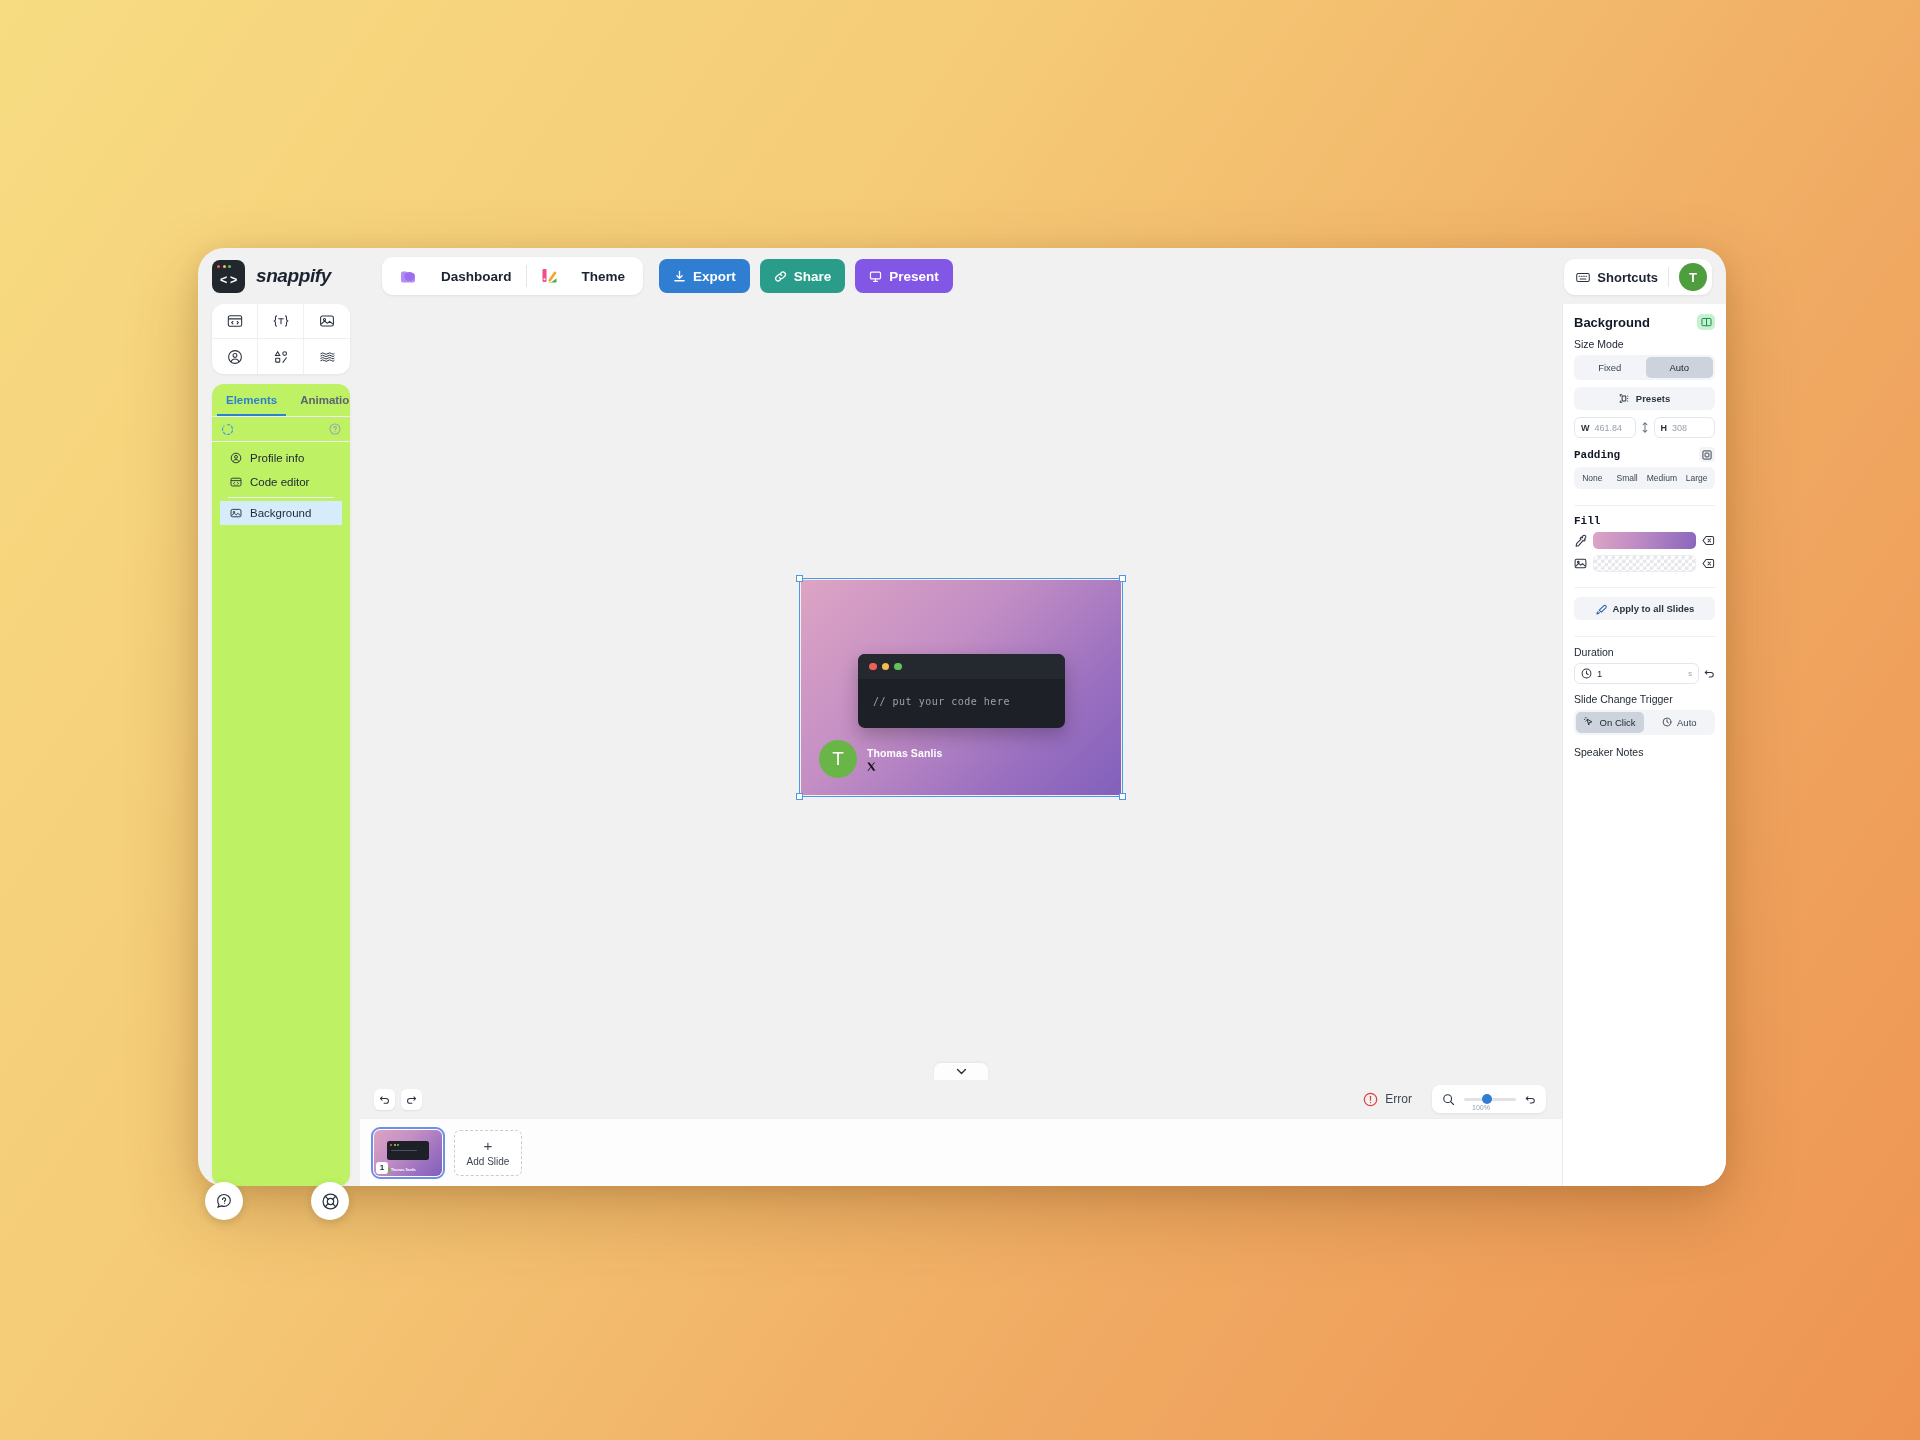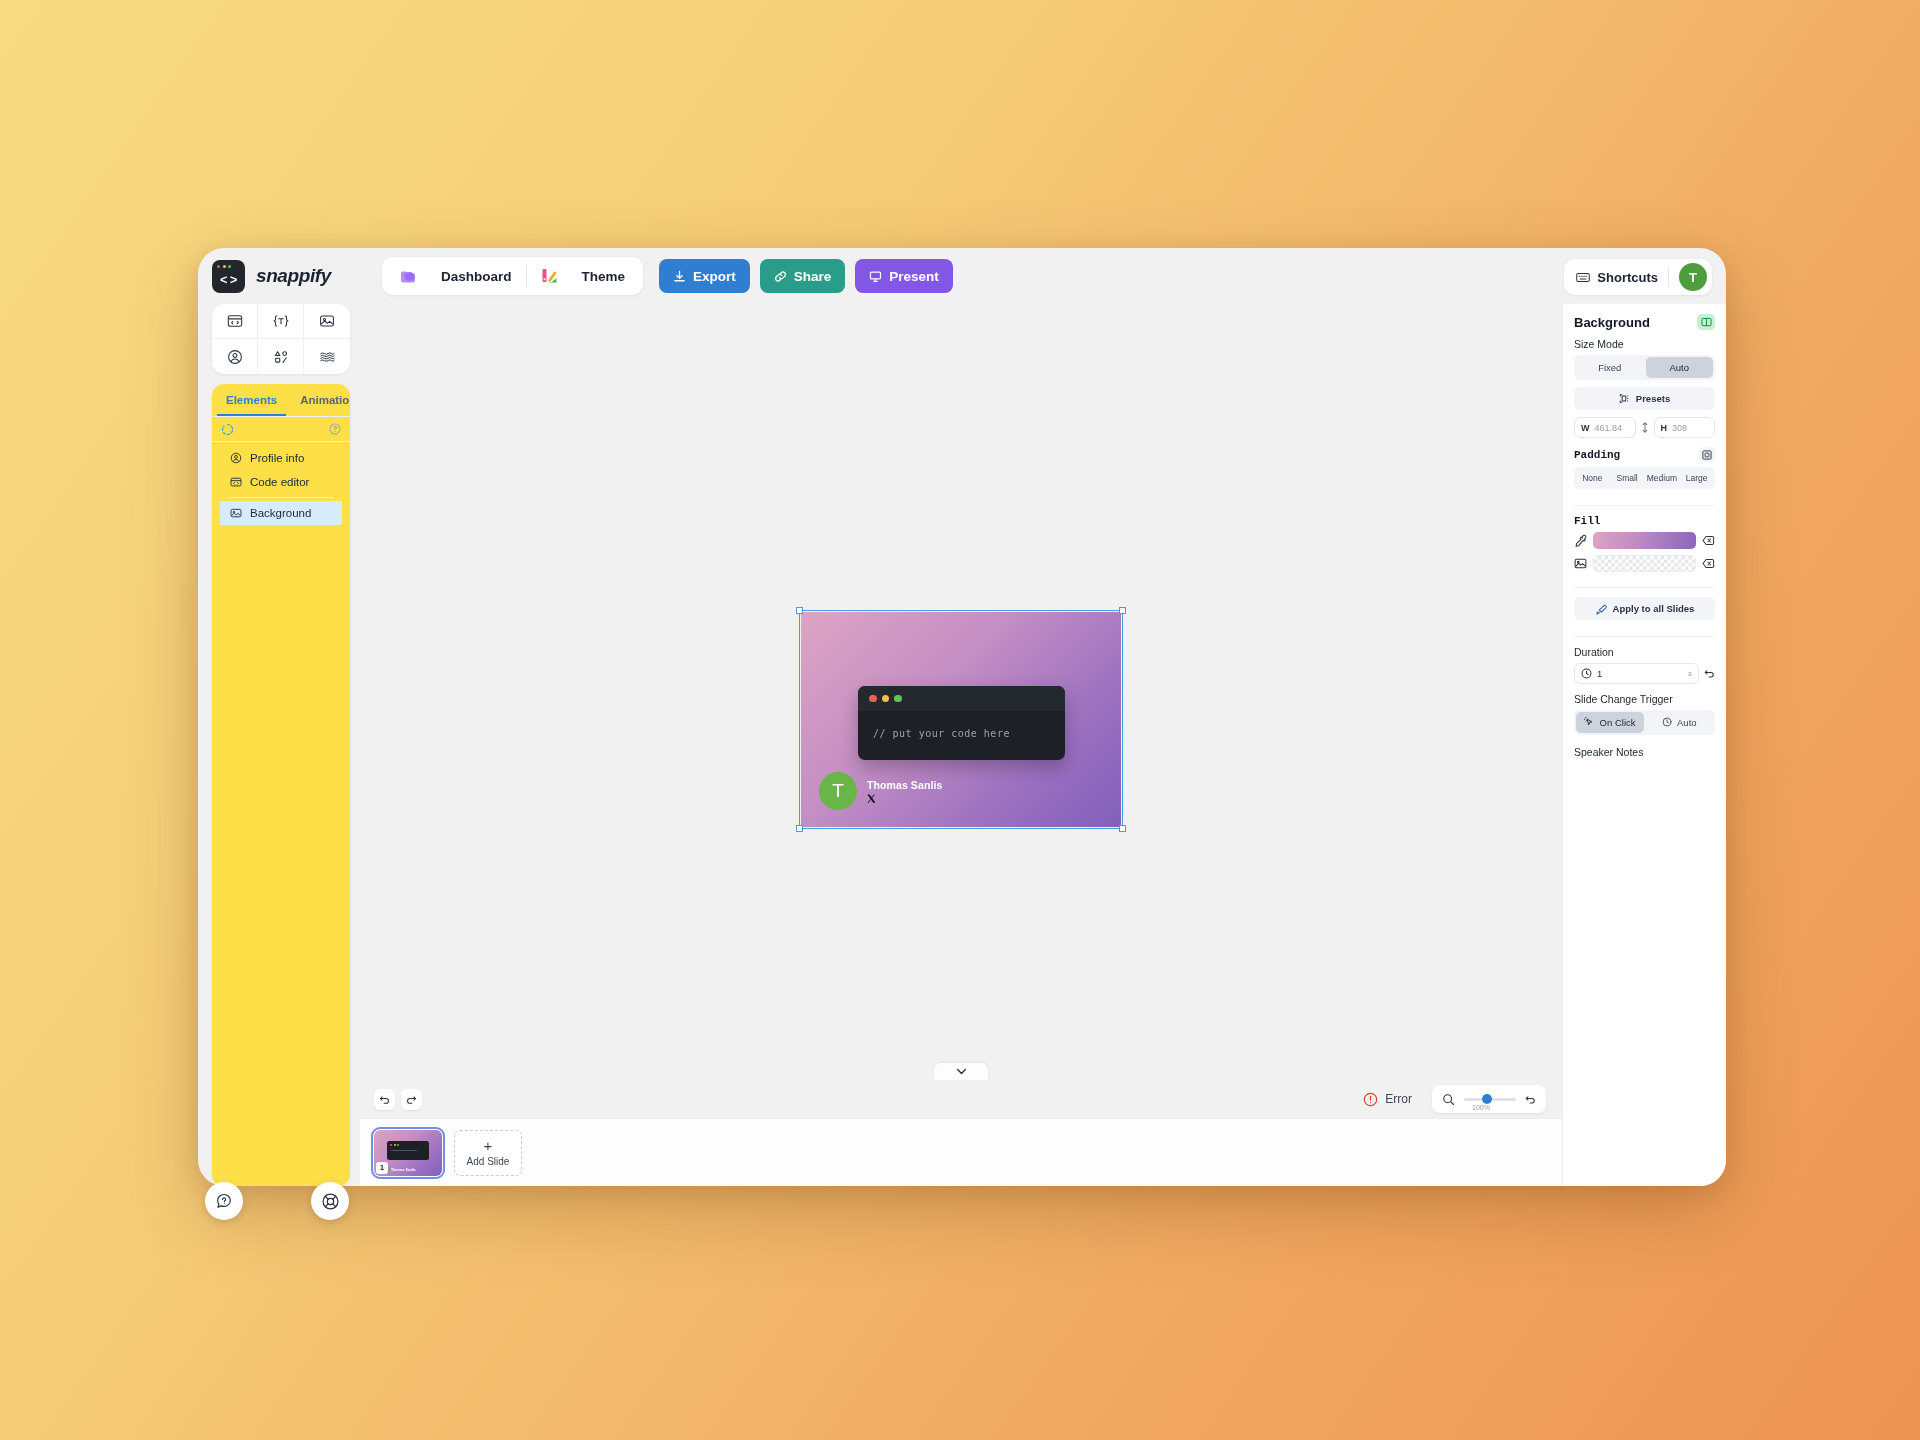--- a/index.html
+++ b/index.html
@@ -100,21 +100,21 @@
   }
   .tool-cell {
     height: 35px; display: flex; align-items: center; justify-content: center;
     cursor: pointer; color: #2b3340;
     border-right: 1px solid #eff0f2; border-bottom: 1px solid #eff0f2;
   }
   .tool-cell:nth-child(3n) { border-right: none; }
   .tool-cell:nth-child(n+4) { border-bottom: none; }
 
   .panel-card {
-    background: #fde047; border-radius: 12px; margin-top: 10px;
+    background: #bef264; border-radius: 12px; margin-top: 10px;
     box-shadow: 0 1px 3px rgba(0,0,0,.06); overflow: hidden; flex: 1;
   }
   .tabs-row { display: flex; align-items: center; border-bottom: 1px solid #eceef0; padding-right: 7px; }
   .tab {
     padding: 10px 9px 8px; font-size: 11.5px; font-weight: 600;
     color: #5b6472; cursor: pointer; border-bottom: 2px solid transparent; margin-left: 5px;
   }
   .tab.active { color: #2f7ed1; border-bottom-color: #2f7ed1; }
   .search-row {
     display: flex; align-items: center; justify-content: space-between;
@@ -125,21 +125,21 @@
     display: flex; align-items: center; gap: 8px;
     padding: 6px 10px; font-size: 11.5px; color: #222a35; cursor: pointer;
   }
   .el-item.selected { background: #d6ecfb; color: #1f2937; }
   .el-divider { height: 1px; background: #eceef0; margin: 3px 8px; }
 
   
   .canvas-col { flex: 1; display: flex; flex-direction: column; min-width: 0; padding-left: 2px; }
   .canvas-area { flex: 1; position: relative; background: #f1f1f1; }
 
-  .slide-wrap { position: absolute; left: 50%; top: 308px; transform: translateX(-50%); }
+  .slide-wrap { position: absolute; left: 50%; top: 276px; transform: translateX(-50%); }
   .slide {
     width: 320px; height: 215px;
     background: linear-gradient(135deg, #dda4c4 0%, #c38ec4 40%, #9a6fc0 75%, #8160bb 100%);
     position: relative; overflow: hidden;
   }
   .sel-border { position: absolute; inset: -2px; border: 1.5px solid #4a9ae8; pointer-events: none; }
   .handle {
     position: absolute; width: 7px; height: 7px; background: #fff;
     border: 1.5px solid #4a9ae8; pointer-events: none;
   }

